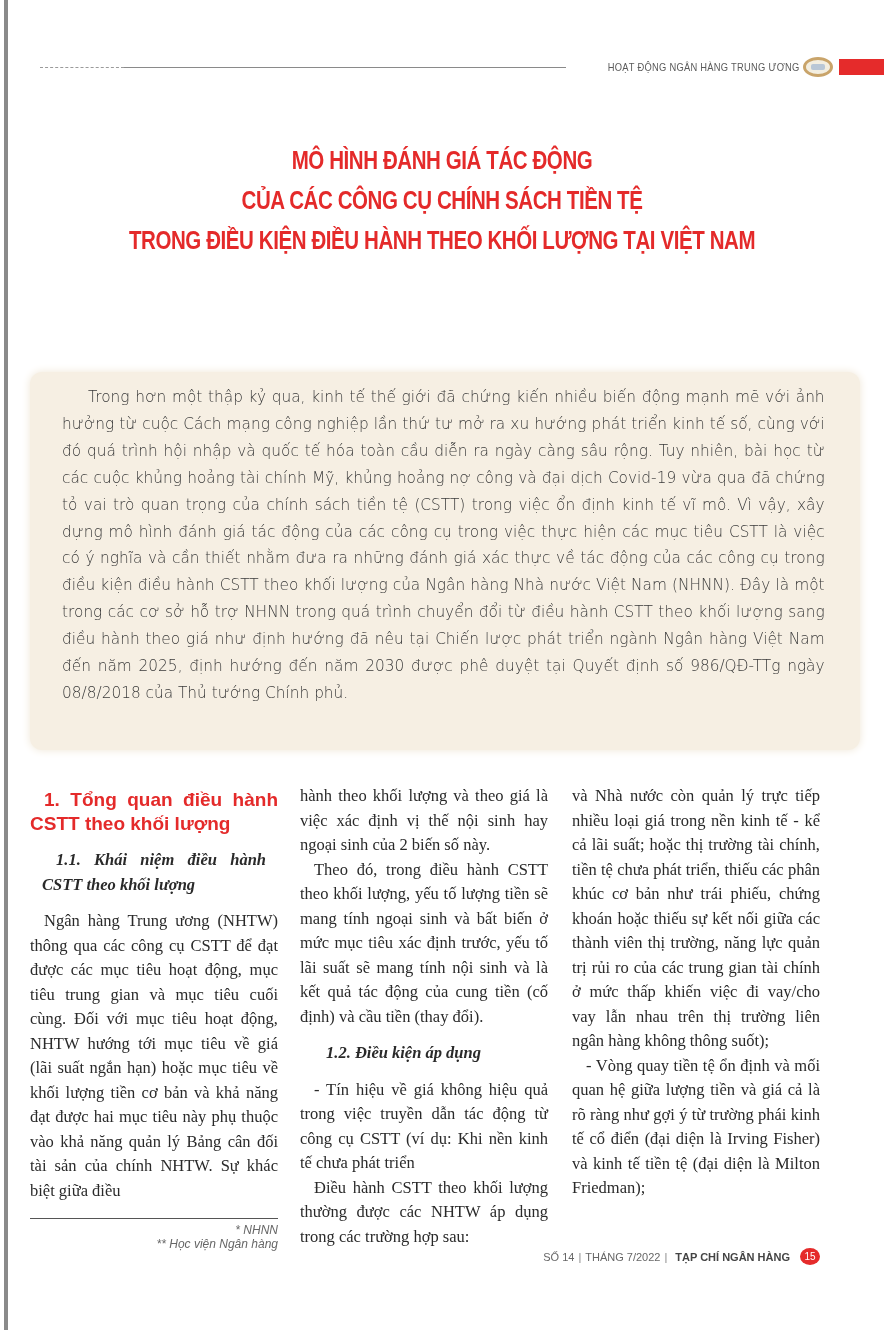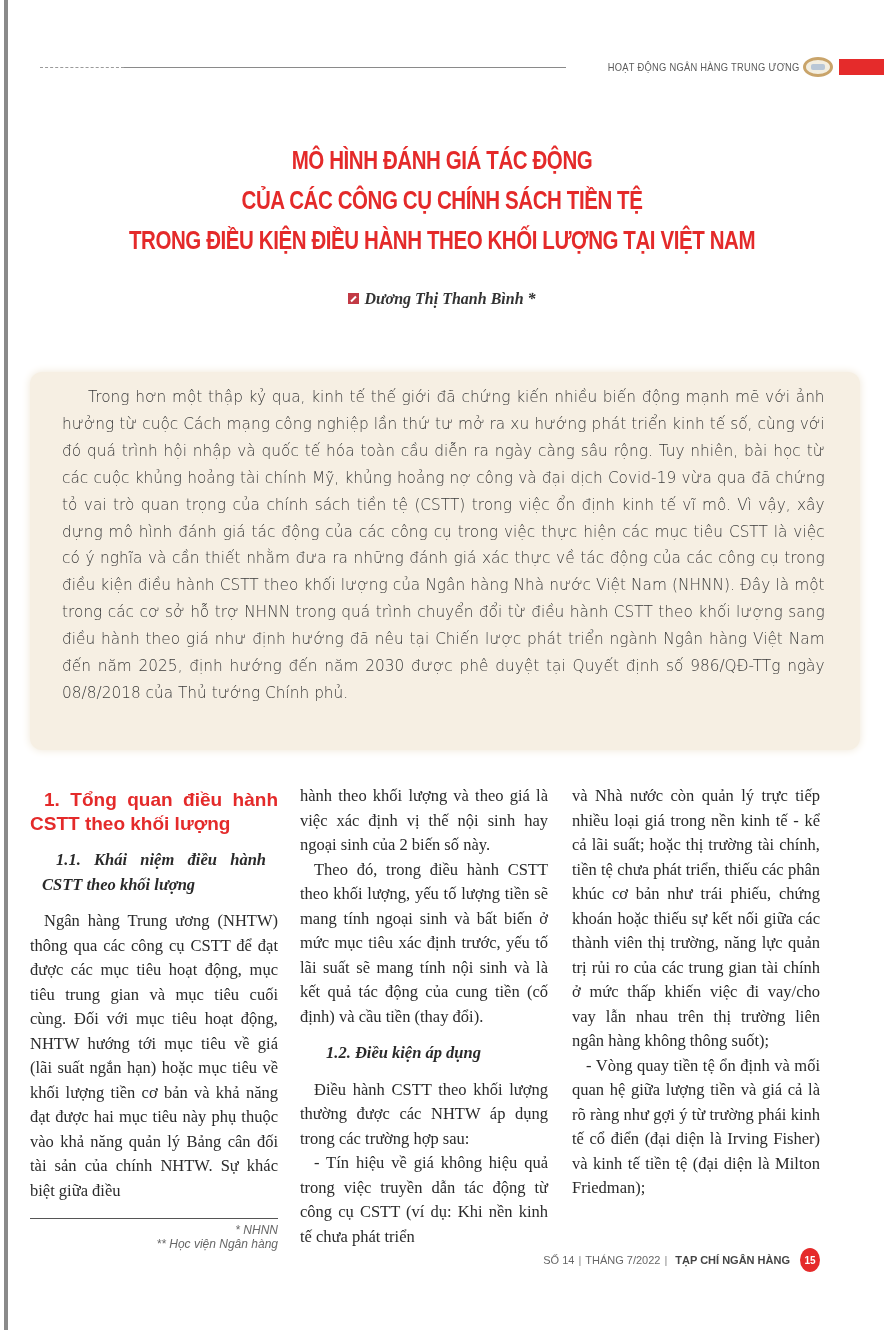--- a/index.html
+++ b/index.html
@@ -25,21 +25,21 @@
   .col3 { left:572px; top:784px; width:248px; }
   .h-red { font-family:"Liberation Sans", sans-serif; font-weight:bold; color:#e42a2a; font-size:19px; line-height:24px; margin:0 0 4px; text-indent:14px; }
   .h-sub { font-weight:bold; font-style:italic; margin:12px; text-indent:14px; }
   .p { margin:0; text-indent:14px; }
   .footnotes { position:absolute; left:30px; top:1218px; width:248px; }
   .fn-rule { height:0; border-top:1.5px solid #555; margin-bottom:4px; }
   .fn { font-family:"Liberation Sans", sans-serif; font-style:italic; font-size:12px; color:#666; text-align:right; line-height:14px; }
   .footer { position:absolute; top:1248px; right:64px; display:flex; align-items:center; font-family:"Liberation Sans", sans-serif; font-size:11px; color:#666; }
   .footer .mag { font-weight:bold; color:#444; margin-left:4px; }
   .footer .sep { margin:0 4px; color:#888; }
-  .page-num { width:20px; height:24px; border-radius:50%; background:#e52b2b; color:#fff; font-weight:bold; font-size:10px; display:flex; align-items:center; justify-content:center; margin-left:10px; }
+  .page-num { width:20px; height:17px; border-radius:50%; background:#e52b2b; color:#fff; font-weight:normal; font-size:10px; display:flex; align-items:center; justify-content:center; margin-left:10px; }
 </style>
 </head>
 <body>
 
 <div class="left-rule"></div>
 
 <div class="header">
   <div class="dash"></div>
   <div class="solid"></div>
   <span class="section-label">HOẠT ĐỘNG NGÂN HÀNG TRUNG ƯƠNG</span>
@@ -49,21 +49,20 @@
   <div class="red-bar"></div>
 </div>
 
 <div class="title">
   <div>MÔ HÌNH ĐÁNH GIÁ TÁC ĐỘNG</div>
   <div>CỦA CÁC CÔNG CỤ CHÍNH SÁCH TIỀN TỆ</div>
   <div>TRONG ĐIỀU KIỆN ĐIỀU HÀNH THEO KHỐI LƯỢNG TẠI VIỆT NAM</div>
 </div>
 
 <div class="authors">
-  <div><span class="pen-icon"></span><span>Dương Thị Thanh Bình *</span></div>
 </div>
 
 <div class="abstract">
   <p>Trong hơn một thập kỷ qua, kinh tế thế giới đã chứng kiến nhiều biến động mạnh mẽ với ảnh hưởng từ cuộc Cách mạng công nghiệp lần thứ tư mở ra xu hướng phát triển kinh tế số, cùng với đó quá trình hội nhập và quốc tế hóa toàn cầu diễn ra ngày càng sâu rộng. Tuy nhiên, bài học từ các cuộc khủng hoảng tài chính Mỹ, khủng hoảng nợ công và đại dịch Covid-19 vừa qua đã chứng tỏ vai trò quan trọng của chính sách tiền tệ (CSTT) trong việc ổn định kinh tế vĩ mô. Vì vậy, xây dựng mô hình đánh giá tác động của các công cụ trong việc thực hiện các mục tiêu CSTT là việc có ý nghĩa và cần thiết nhằm đưa ra những đánh giá xác thực về tác động của các công cụ trong điều kiện điều hành CSTT theo khối lượng của Ngân hàng Nhà nước Việt Nam (NHNN). Đây là một trong các cơ sở hỗ trợ NHNN trong quá trình chuyển đổi từ điều hành CSTT theo khối lượng sang điều hành theo giá như định hướng đã nêu tại Chiến lược phát triển ngành Ngân hàng Việt Nam đến năm 2025, định hướng đến năm 2030 được phê duyệt tại Quyết định số 986/QĐ-TTg ngày 08/8/2018 của Thủ tướng Chính phủ.</p>
 </div>
 
 <div class="col col1">
   <div class="h-red">1. Tổng quan điều hành CSTT theo khối lượng</div>
   <p class="h-sub">1.1. Khái niệm điều hành CSTT theo khối lượng</p>
   <p class="p">Ngân hàng Trung ương (NHTW) thông qua các công cụ CSTT để đạt được các mục tiêu hoạt động, mục tiêu trung gian và mục tiêu cuối cùng. Đối với mục tiêu hoạt động, NHTW hướng tới mục tiêu về giá (lãi suất ngắn hạn) hoặc mục tiêu về khối lượng tiền cơ bản và khả năng đạt được hai mục tiêu này phụ thuộc vào khả năng quản lý Bảng cân đối tài sản của chính NHTW. Sự khác biệt giữa điều</p>
@@ -72,22 +71,22 @@
 <div class="footnotes">
   <div class="fn-rule"></div>
   <div class="fn">* NHNN</div>
   <div class="fn">** Học viện Ngân hàng</div>
 </div>
 
 <div class="col col2">
   <p class="p" style="text-indent:0">hành theo khối lượng và theo giá là việc xác định vị thế nội sinh hay ngoại sinh của 2 biến số này.</p>
   <p class="p">Theo đó, trong điều hành CSTT theo khối lượng, yếu tố lượng tiền sẽ mang tính ngoại sinh và bất biến ở mức mục tiêu xác định trước, yếu tố lãi suất sẽ mang tính nội sinh và là kết quả tác động của cung tiền (cố định) và cầu tiền (thay đổi).</p>
   <p class="h-sub">1.2. Điều kiện áp dụng</p>
+  <p class="p">- Tín hiệu về giá không hiệu quả trong việc truyền dẫn tác động từ công cụ CSTT (ví dụ: Khi nền kinh tế chưa phát triển</p>
   <p class="p">Điều hành CSTT theo khối lượng thường được các NHTW áp dụng trong các trường hợp sau:</p>
-  <p class="p">- Tín hiệu về giá không hiệu quả trong việc truyền dẫn tác động từ công cụ CSTT (ví dụ: Khi nền kinh tế chưa phát triển</p>
 </div>
 
 <div class="col col3">
   <p class="p" style="text-indent:0">và Nhà nước còn quản lý trực tiếp nhiều loại giá trong nền kinh tế - kể cả lãi suất; hoặc thị trường tài chính, tiền tệ chưa phát triển, thiếu các phân khúc cơ bản như trái phiếu, chứng khoán hoặc thiếu sự kết nối giữa các thành viên thị trường, năng lực quản trị rủi ro của các trung gian tài chính ở mức thấp khiến việc đi vay/cho vay lẫn nhau trên thị trường liên ngân hàng không thông suốt);</p>
   <p class="p">- Vòng quay tiền tệ ổn định và mối quan hệ giữa lượng tiền và giá cả là rõ ràng như gợi ý từ trường phái kinh tế cổ điển (đại diện là Irving Fisher) và kinh tế tiền tệ (đại diện là Milton Friedman);</p>
 </div>
 
 <div class="footer">
   <span>SỐ 14</span>
   <span class="sep">|</span>

